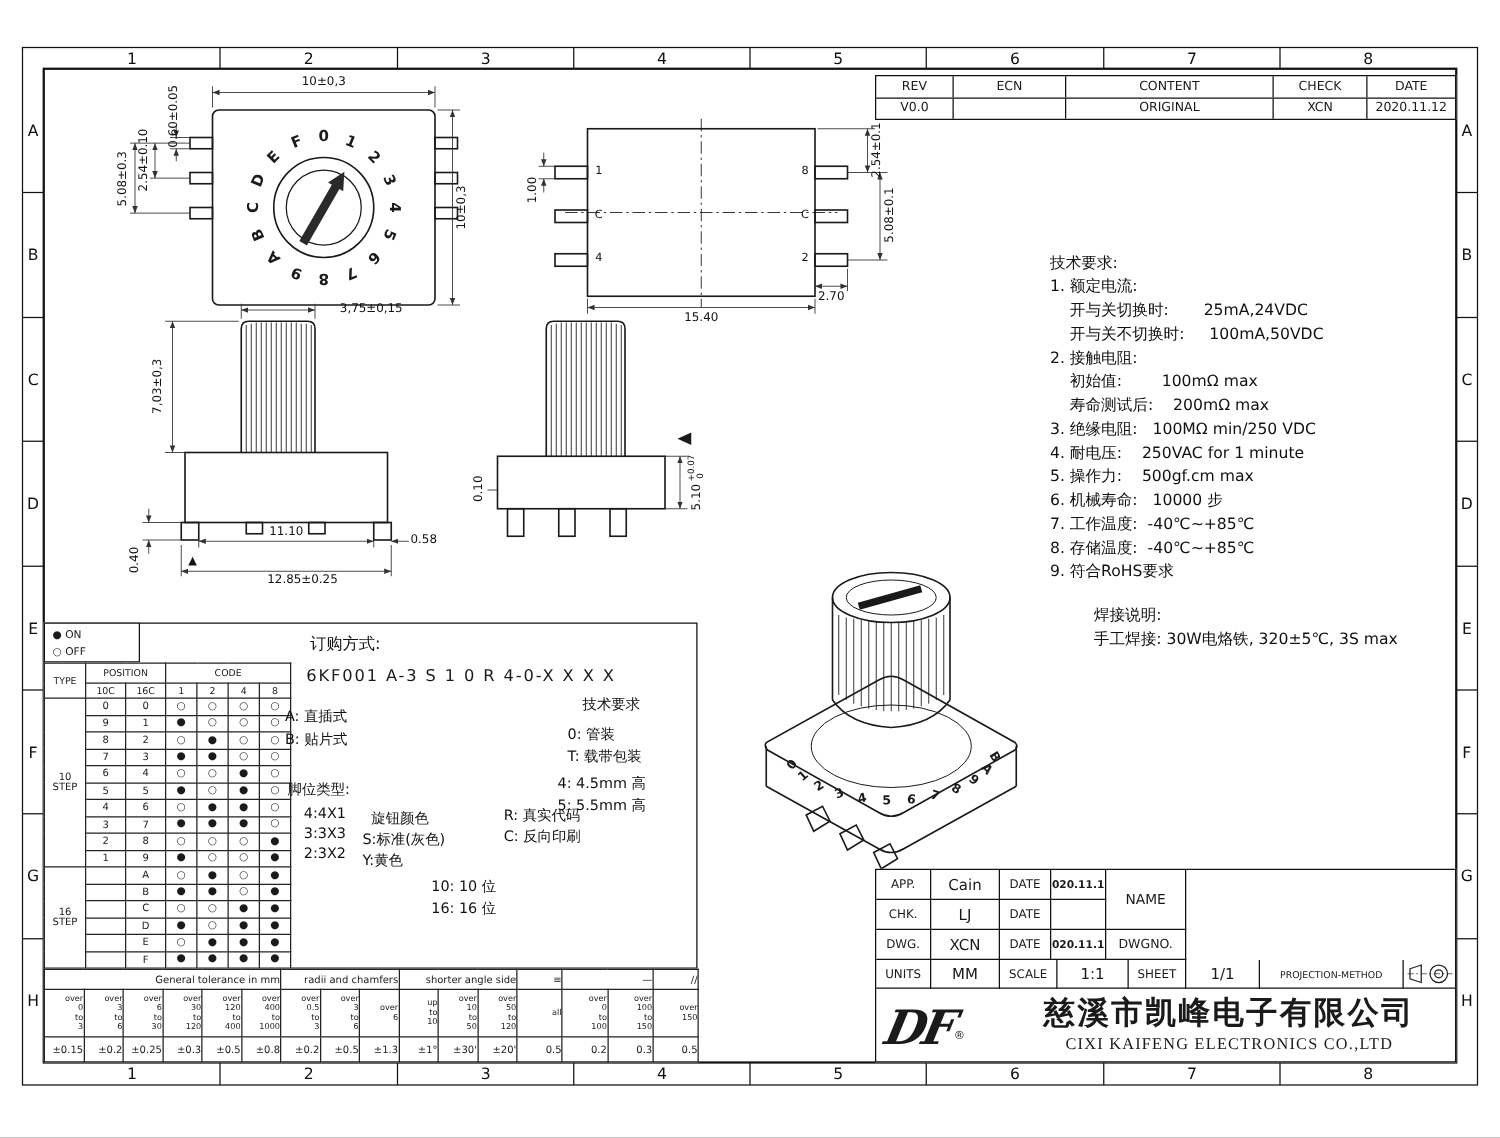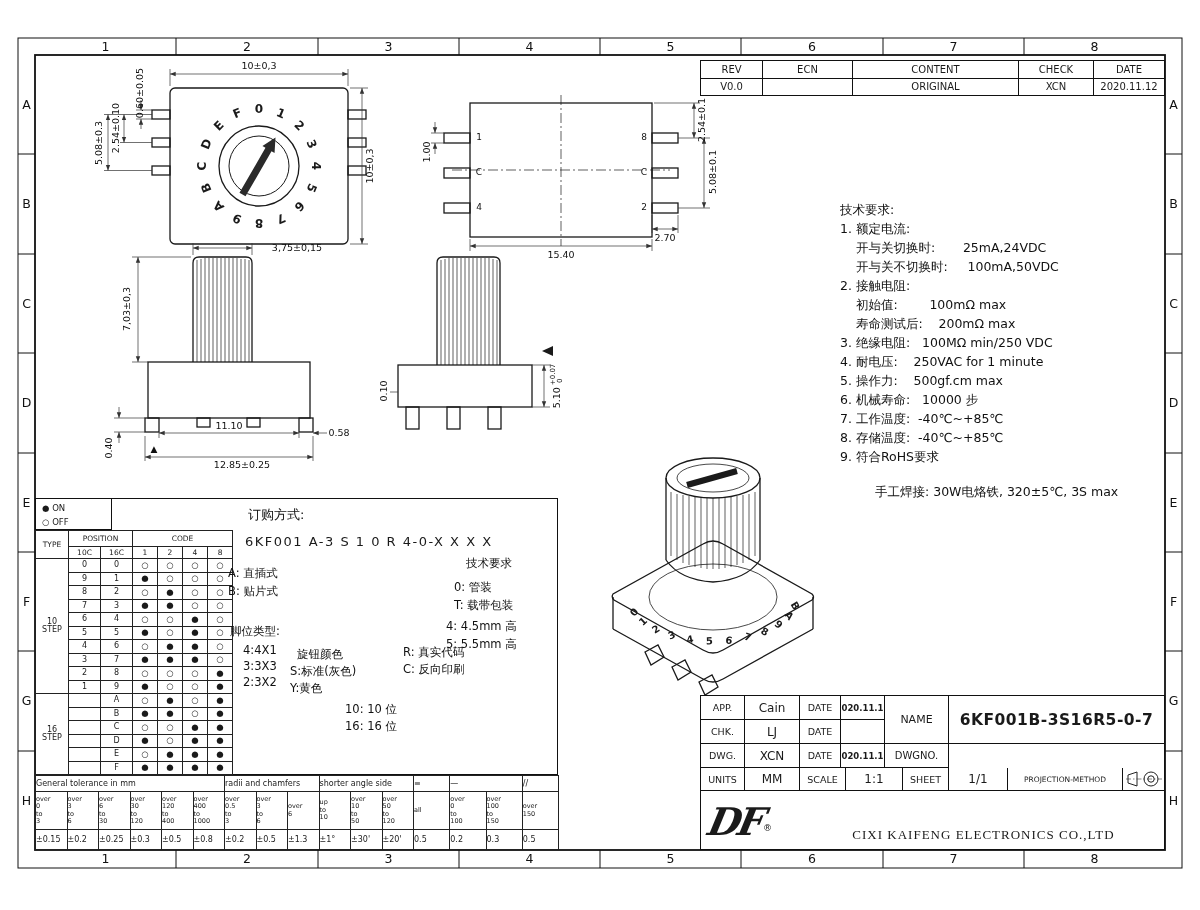--- a/index.html
+++ b/index.html
@@ -31,21 +31,21 @@
 #truth-table{position:absolute;left:35px;top:530px;z-index:3}
 table.truth{border-collapse:collapse;table-layout:fixed;width:197px;height:245px;background:#fff}
 .truth th,.truth td{border:1px solid #222;font-weight:normal;padding:0;text-align:center;font-size:8px;line-height:1.05;vertical-align:middle}
 .truth th{font-size:7.5px}
 .truth td.dot{font-size:8.5px}
 .truth td.typecell{font-size:8px;width:33px}
 .truth col.cA{width:33px}.truth col.cB{width:32px}.truth col.cC{width:32px}.truth col.cD{width:25px}
 
 #tol-table{position:absolute;left:35px;top:775px;z-index:3}
 table.tol{border-collapse:collapse;table-layout:fixed;width:523px;height:75px;background:#fff}
-.tol th,.tol td{border:1px solid #222;font-weight:normal;padding:0;text-align:left;vertical-align:middle}
+.tol th,.tol td{border:1px solid #222;font-weight:normal;padding:0;text-align:right;vertical-align:middle}
 .tol th{font-size:8px}
 .tol td.rng{font-size:6.5px;line-height:7.5px}
 .tol td.val{font-size:8px}
 
 #title-block{position:absolute;left:700px;top:695px;width:465px;height:155px;border:1.3px solid #111;z-index:3;background:#fff}
 .tb-cell{position:absolute;border-right:1px solid #111;border-bottom:1px solid #111;display:flex;align-items:center;justify-content:center;font-size:9.5px;overflow:hidden}
 .tb-cell.nbr{border-right:none}
 .tb-cell.nbb{border-bottom:none}
 .tb-val{font-size:12px}
 .tb-date{font-size:8.5px;font-weight:bold}
@@ -366,21 +366,21 @@
 <div class="lab ctr dim" style="left:229px;top:426px">11.10</div>
 <div class="lab ctr dim" style="left:339px;top:433px">0.58</div>
 <div class="lab rot dim" style="left:109px;top:448px">0.40</div>
 <div class="lab ctr dim" style="left:242px;top:465px">12.85±0.25</div>
 <div class="lab ctr" style="left:154px;top:450px;font-size:9px">▲</div>
 
 <div class="lab rot dim" style="left:384px;top:391px">0.10</div>
 <div class="lab rot dim" style="left:557px;top:386px"><span>5.10</span><span class="tolstack"><span>+0.07</span><span> 0</span></span></div>
 
 <div id="tech"><div>技术要求:</div><div>1. 额定电流:</div><div>    开与关切换时:       25mA,24VDC</div><div>    开与关不切换时:     100mA,50VDC</div><div>2. 接触电阻:</div><div>    初始值:        100mΩ max</div><div>    寿命测试后:    200mΩ max</div><div>3. 绝缘电阻:   100MΩ min/250 VDC</div><div>4. 耐电压:    250VAC for 1 minute</div><div>5. 操作力:    500gf.cm max</div><div>6. 机械寿命:   10000 步</div><div>7. 工作温度:  -40℃~+85℃</div><div>8. 存储温度:  -40℃~+85℃</div><div>9. 符合RoHS要求</div></div>
-<div id="solder"><div>手工焊接: 30W电烙铁, 320±5℃, 3S max</div></div>
+<div id="solder"><div>焊接说明:</div><div>手工焊接: 30W电烙铁, 320±5℃, 3S max</div></div>
 
 <div id="order-box"></div>
 <div id="legend-box">
   <div><span>●</span> <span>ON</span></div>
   <div><span>○</span> <span>OFF</span></div>
 </div>
 <div id="truth-table">
       <table class="truth">
         <colgroup>
           <col class="cA">
@@ -704,21 +704,20 @@
         </tbody>
       </table>
     </div>
 
 <div id="title-block">
   <div class="tb-cell" style="left:0;top:0;width:44px;height:24px">APP.</div>
   <div class="tb-cell tb-val" style="left:44px;top:0;width:55px;height:24px">Cain</div>
   <div class="tb-cell" style="left:99px;top:0;width:41px;height:24px">DATE</div>
   <div class="tb-cell tb-date" style="left:140px;top:0;width:44px;height:24px">2020.11.12</div>
   <div class="tb-cell" style="left:184px;top:0;width:64px;height:48px;font-size:11px">NAME</div>
-  <div class="tb-cell tb-name nbr" style="left:248px;top:0;width:215px;height:48px">6KF001B-3S16R5-0-7</div>
 
   <div class="tb-cell" style="left:0;top:24px;width:44px;height:24px">CHK.</div>
   <div class="tb-cell tb-val" style="left:44px;top:24px;width:55px;height:24px">LJ</div>
   <div class="tb-cell" style="left:99px;top:24px;width:41px;height:24px">DATE</div>
   <div class="tb-cell tb-date" style="left:140px;top:24px;width:44px;height:24px"></div>
 
   <div class="tb-cell" style="left:0;top:48px;width:44px;height:24px">DWG.</div>
   <div class="tb-cell tb-val" style="left:44px;top:48px;width:55px;height:24px">XCN</div>
   <div class="tb-cell" style="left:99px;top:48px;width:41px;height:24px">DATE</div>
   <div class="tb-cell tb-date" style="left:140px;top:48px;width:44px;height:24px">2020.11.12</div>
@@ -735,17 +734,18 @@
     <svg width="38" height="18" viewBox="0 0 38 18">
       <line x1="1" y1="9" x2="37" y2="9" stroke="#333" stroke-width="0.6" stroke-dasharray="5 2 1.5 2"></line>
       <path d="M3,5 L12,2 L12,16 L3,13 Z" fill="none" stroke="#222" stroke-width="1"></path>
       <circle cx="26" cy="9" r="7" fill="none" stroke="#222" stroke-width="1"></circle>
       <circle cx="26" cy="9" r="3.2" fill="none" stroke="#222" stroke-width="1"></circle>
     </svg>
   </div>
 
   <div id="logo-row" class="tb-cell nbr nbb">
     <div id="logo"><span id="logo-text">DF</span><sup>®</sup></div>
+    <div id="company-cn">慈溪市凯峰电子有限公司</div>
     <div id="company-en">CIXI KAIFENG ELECTRONICS CO.,LTD</div>
   </div>
 </div>
 
 </div>
 
 </body></html>

